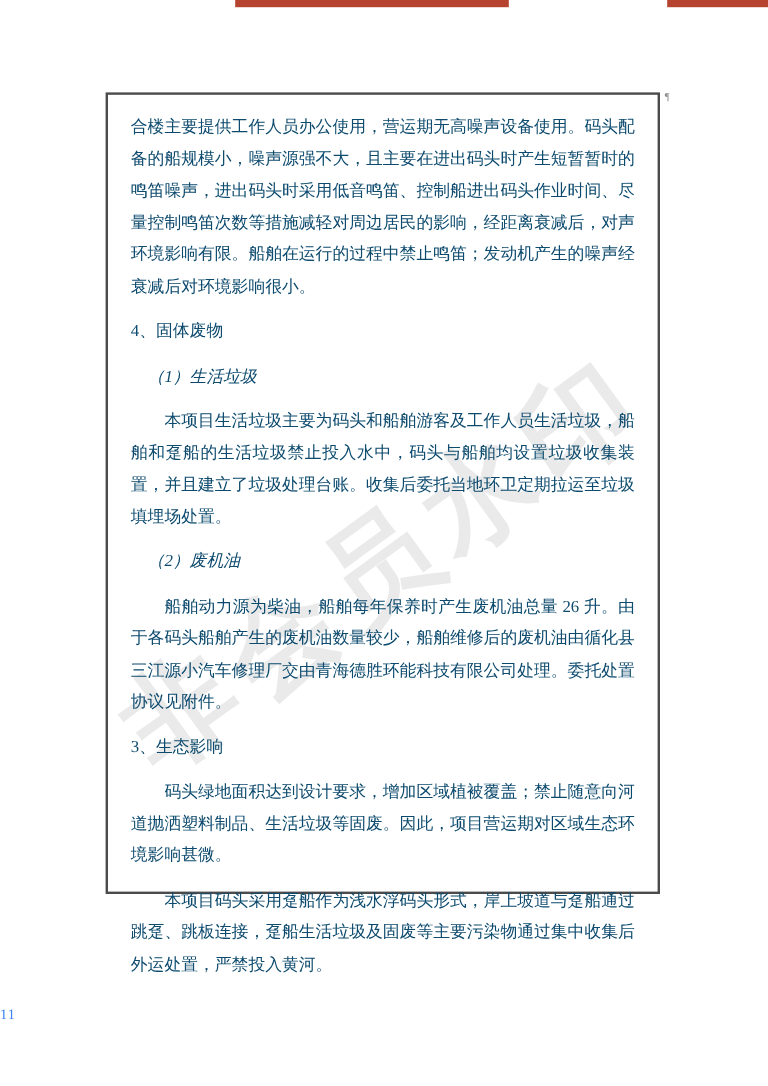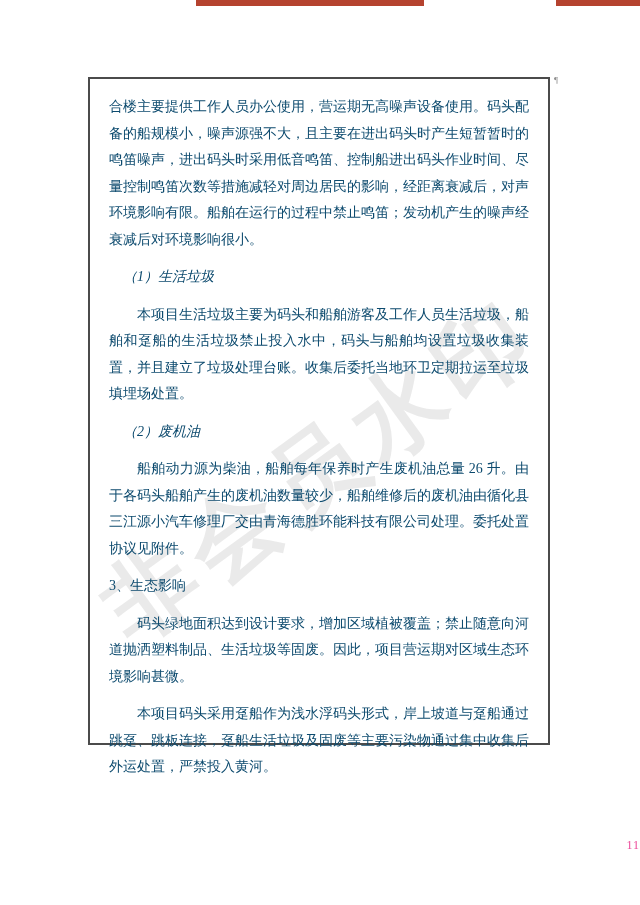--- a/index.html
+++ b/index.html
@@ -59,38 +59,39 @@
     position:absolute;
     left:554px; top:76px;
     font-size:9px;
     color:#8f8f8f;
     line-height:1;
   }
 
   .page-num {
     position:absolute;
     left:0; right:0; top:838px;
-    text-align:right;
+    text-align:left;
     font-size:12px;
-    color:#ec4899;
+    color:#3b82f6;
     letter-spacing:1px;
   }
 </style>
 </head>
 <body>
 
 <div class="top-bar left" style="background: rgb(181, 67, 47);"></div>
 <div class="top-bar right" style="background: rgb(181, 67, 47);"></div>
 
 <div class="watermark" style="color: rgb(201, 201, 201);">非会员水印</div>
 
 <span class="pmark">¶</span>
 
 <div class="doc-table">
   <p class="para-heading">合楼主要提供工作人员办公使用，营运期无高噪声设备使用。码头配备的船规模小，噪声源强不大，且主要在进出码头时产生短暂暂时的鸣笛噪声，进出码头时采用低音鸣笛、控制船进出码头作业时间、尽量控制鸣笛次数等措施减轻对周边居民的影响，经距离衰减后，对声环境影响有限。船舶在运行的过程中禁止鸣笛；发动机产生的噪声经衰减后对环境影响很小。</p>
+  <p class="para-heading">4、固体废物</p>
   <p class="para-sub">（1）生活垃圾</p>
   <p class="para-body">本项目生活垃圾主要为码头和船舶游客及工作人员生活垃圾，船舶和趸船的生活垃圾禁止投入水中，码头与船舶均设置垃圾收集装置，并且建立了垃圾处理台账。收集后委托当地环卫定期拉运至垃圾填埋场处置。</p>
   <p class="para-sub">（2）废机油</p>
   <p class="para-body">船舶动力源为柴油，船舶每年保养时产生废机油总量 26 升。由于各码头船舶产生的废机油数量较少，船舶维修后的废机油由循化县三江源小汽车修理厂交由青海德胜环能科技有限公司处理。委托处置协议见附件。</p>
   <p class="para-heading">3、生态影响</p>
   <p class="para-body">码头绿地面积达到设计要求，增加区域植被覆盖；禁止随意向河道抛洒塑料制品、生活垃圾等固废。因此，项目营运期对区域生态环境影响甚微。</p>
   <p class="para-body">本项目码头采用趸船作为浅水浮码头形式，岸上坡道与趸船通过跳趸、跳板连接，趸船生活垃圾及固废等主要污染物通过集中收集后外运处置，严禁投入黄河。</p>
 </div>
 
 <div class="page-num">11</div>

